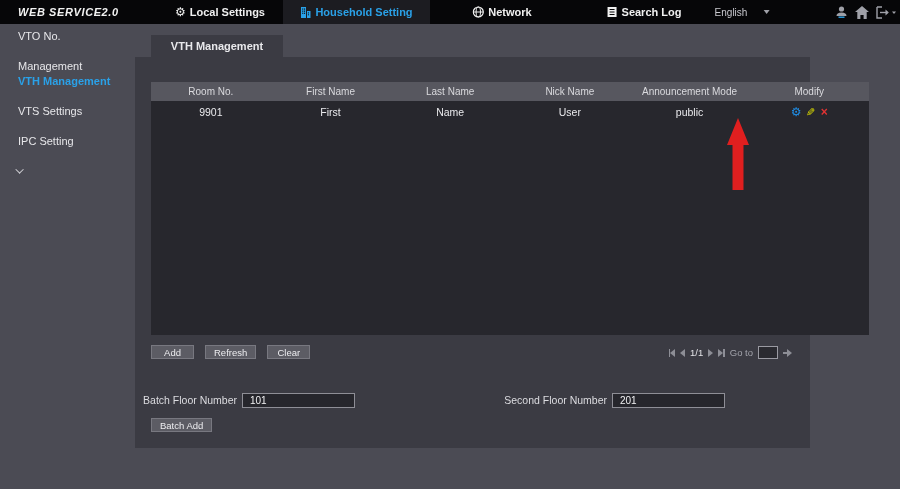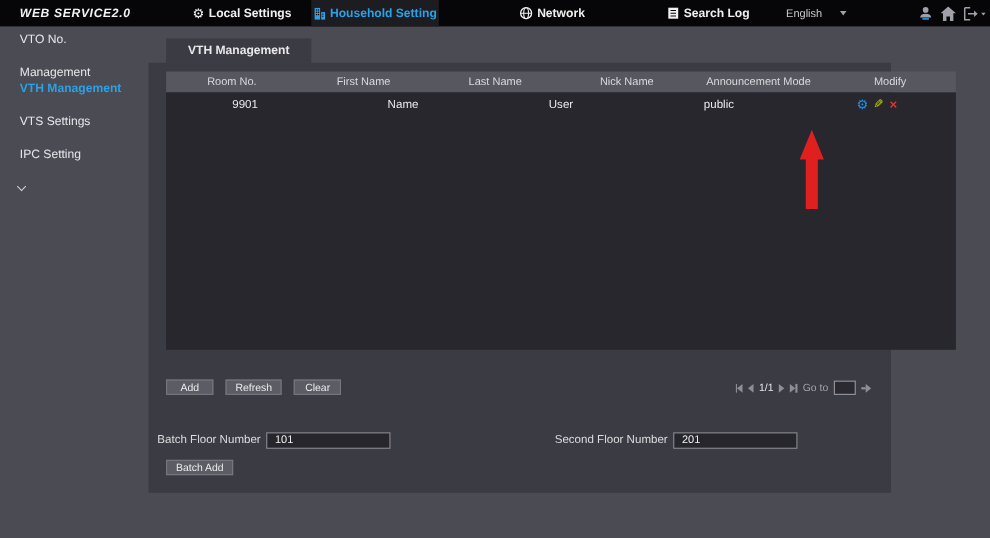--- a/index.html
+++ b/index.html
@@ -6,21 +6,21 @@
   html,body { width:900px; height:489px; overflow:hidden; }
   body { background:#4b4b54; font-family:"Liberation Sans", sans-serif; position:relative; }
 
   
   .topbar { position:absolute; left:0; top:0; width:900px; height:24px; background:#060608; z-index:5; }
   .logo { position:absolute; left:18px; top:0; height:24px; line-height:24px;
           color:#f2f2f2; font-size:11px; font-weight:bold; font-style:italic; letter-spacing:.6px; }
   .navitem { position:absolute; top:0; height:24px; display:flex; align-items:center; gap:4px;
              transform:translateX(-50%); color:#f0f0f0; font-size:11px; font-weight:bold; cursor:pointer; white-space:nowrap; }
   .navitem .glyph { font-size:12px; font-weight:normal; line-height:1; }
-  .nav-tab-active { position:absolute; left:283px; top:0; width:116px; height:24px; background:#1c1c21;
+  .nav-tab-active { position:absolute; left:283px; top:0; width:147px; height:24px; background:#1c1c21;
                     display:flex; align-items:center; justify-content:center; gap:4px;
                     color:#2aa1e8; font-size:11px; font-weight:bold; cursor:pointer; }
   .lang { position:absolute; left:742px; top:0; height:24px; transform:translateX(-50%);
           display:flex; align-items:center; gap:16px; color:#c9c9cf; font-size:10px; cursor:pointer; }
   .caret-down { width:0; height:0; border-left:3px solid transparent; border-right:3px solid transparent; border-top:4px solid #9fa0a8; }
   .tb-icon { position:absolute; top:0; height:24px; display:flex; align-items:center; justify-content:center; cursor:pointer; }
 
   
   .sidebar { position:absolute; left:0; top:24px; width:135px; height:465px; padding-top:12px; }
   .side-item { height:30px; line-height:30px; padding-left:18px; padding-right:12px; font-size:11px;
@@ -28,21 +28,21 @@
   .side-item.active { color:#2aa1e8; font-weight:bold; }
   .chev { width:6px; height:6px; border-left:1.5px solid #cfcfd4; border-bottom:1.5px solid #cfcfd4;
           transform:rotate(-45deg) translateY(-2px); display:inline-block; }
 
   
   .main { position:absolute; left:135px; top:35px; width:675px; height:413px; }
   .page-tab { margin-left:16px; width:132px; height:22px; background:#3b3b43; color:#e9e9ec;
               font-size:11px; font-weight:bold; display:flex; align-items:center; justify-content:center; cursor:pointer; }
   .content { position:relative; width:675px; height:391px; background:#3b3b43; }
 
-  .table { position:absolute; left:16px; top:8px; width:718px; }
+  .table { position:absolute; left:16px; top:25px; width:718px; }
   .thead { display:flex; height:19px; background:#57575f; }
   .thead .cell { flex:1; display:flex; align-items:center; justify-content:center;
                  font-size:10px; color:#dadade; }
   .tbody { height:234px; background:#27272d; }
   .trow { display:flex; height:22px; cursor:default; }
   .trow .cell { flex:1; display:flex; align-items:center; justify-content:center;
                 font-size:10.5px; color:#eaeaed; }
   .mod-icons { display:flex; align-items:center; gap:5px; }
   .ic-gear { color:#1f8fe8; font-size:12px; cursor:pointer; line-height:1; }
   .ic-pencil { color:#d8d800; font-size:11px; cursor:pointer; line-height:1; transform:scaleX(-1); }
@@ -183,20 +183,21 @@
         <div class="cell">Room No.</div>
         <div class="cell">First Name</div>
         <div class="cell">Last Name</div>
         <div class="cell">Nick Name</div>
         <div class="cell">Announcement Mode</div>
         <div class="cell">Modify</div>
       </div>
       <div class="tbody">
         <div class="trow">
           <div class="cell">9901</div>
+          <div class="cell">First</div>
           <div class="cell">Name</div>
           <div class="cell">User</div>
           <div class="cell">public</div>
           <div class="cell">
             <div class="mod-icons">
               <span class="ic-gear">⚙</span>
               <span class="ic-pencil">✎</span>
               <span class="ic-del">×</span>
             </div>
           </div>

